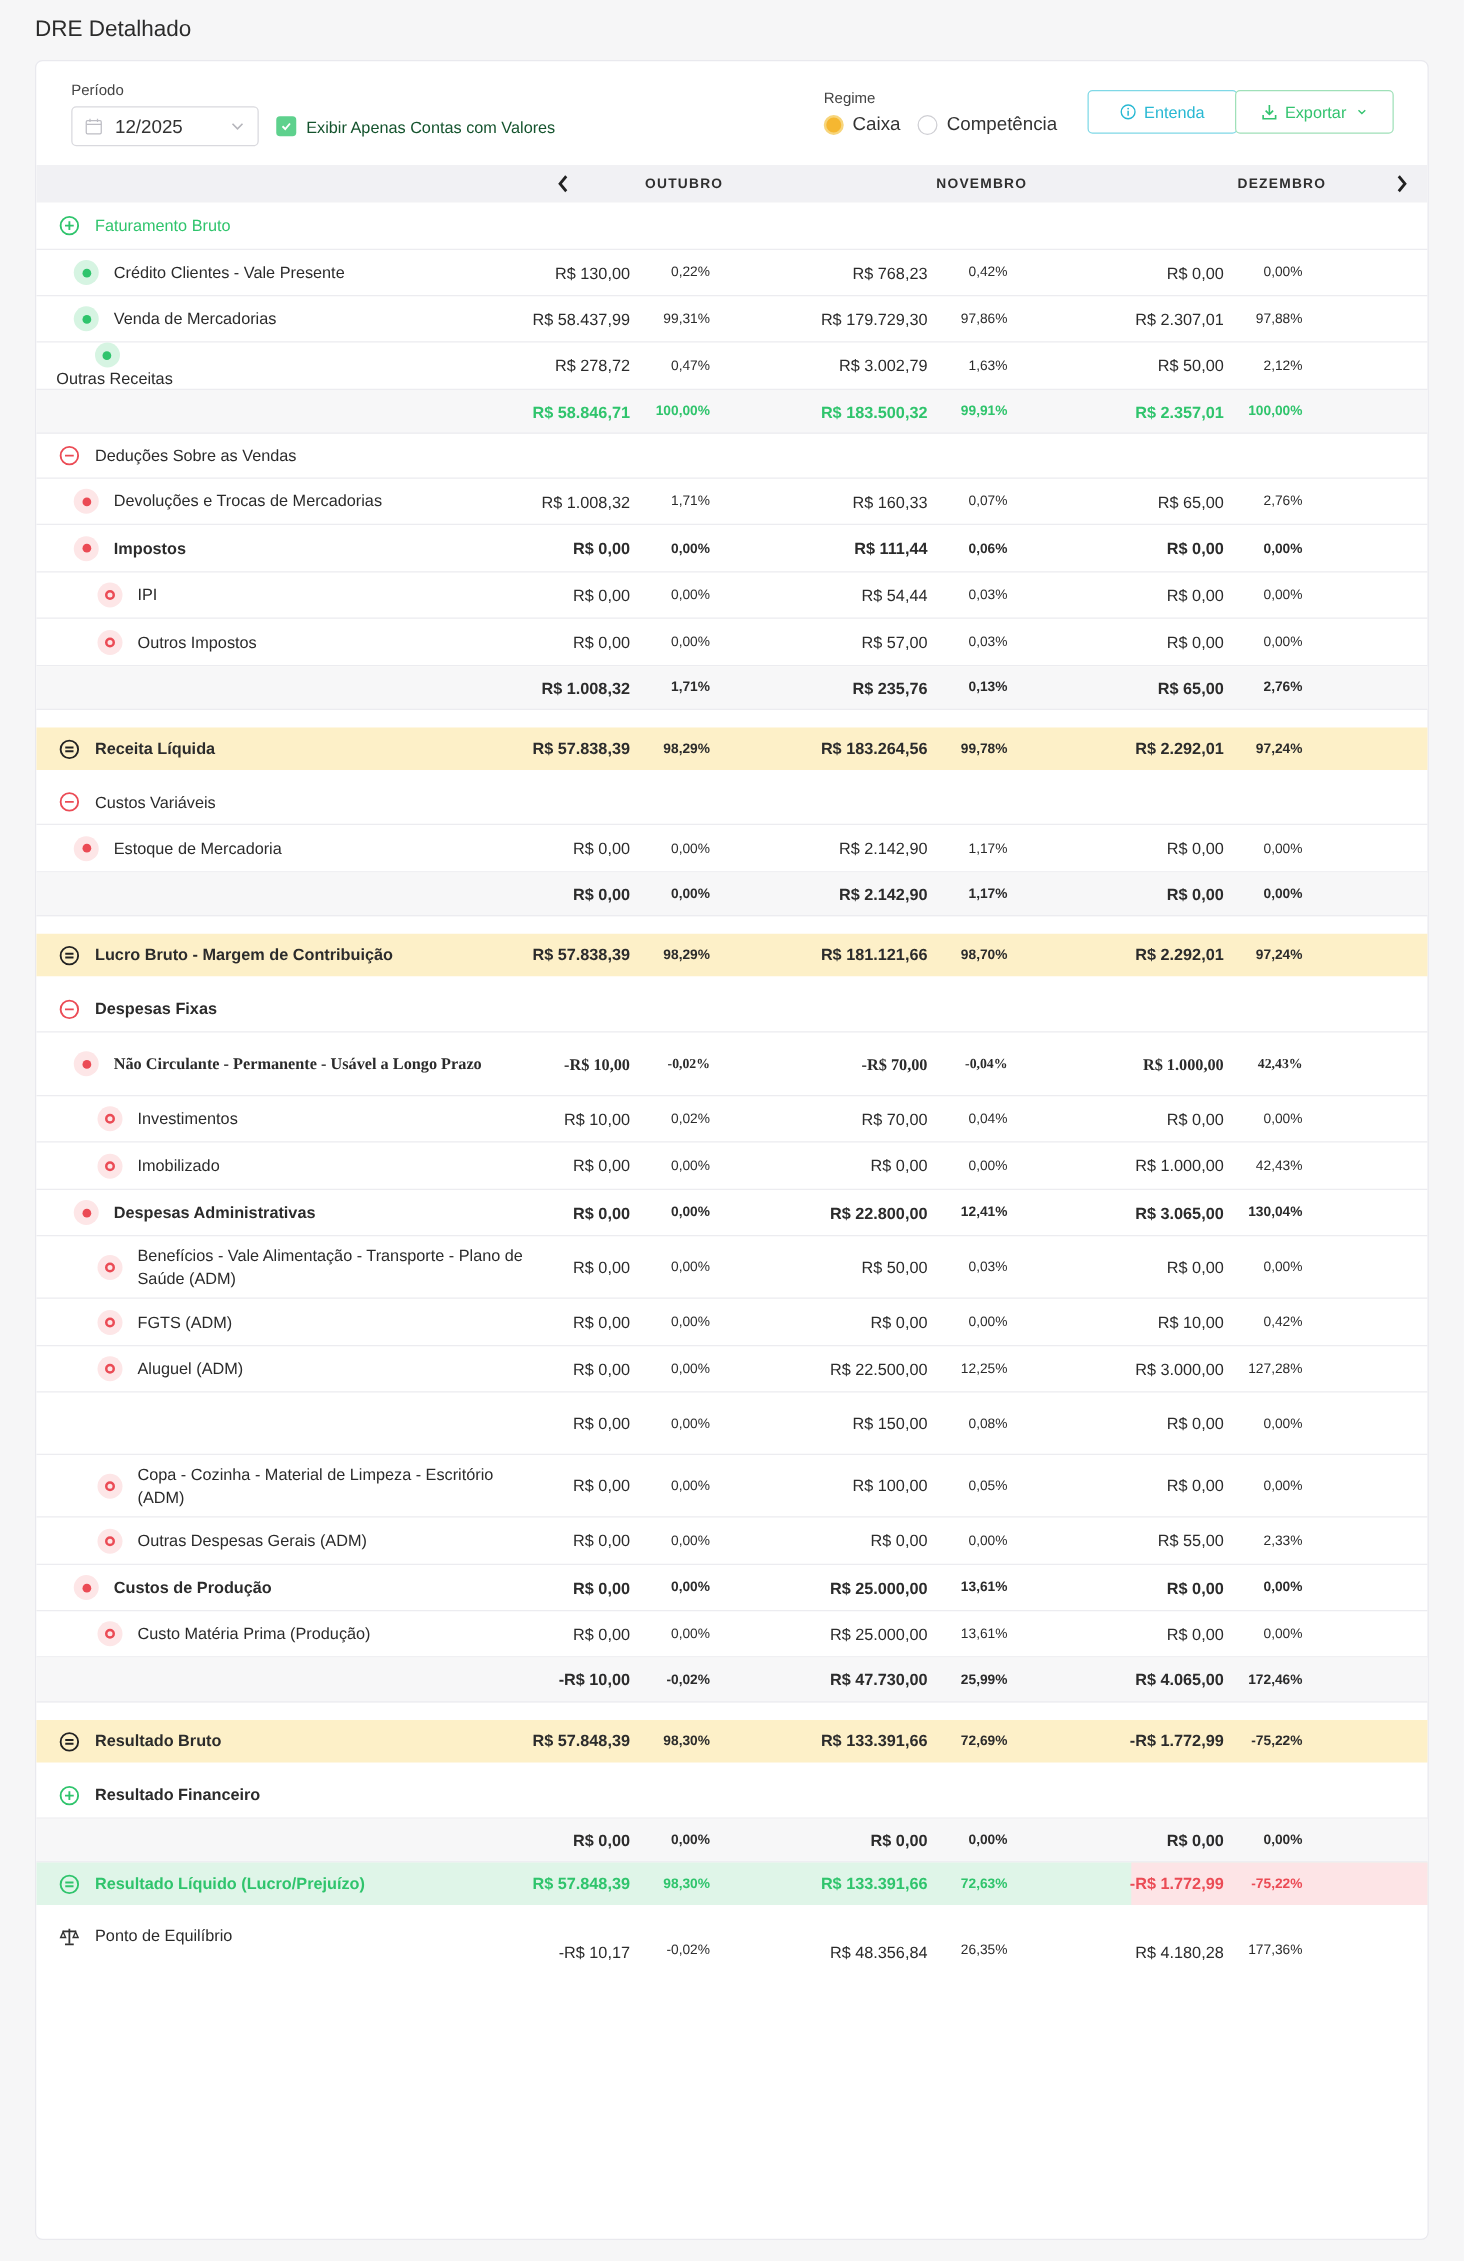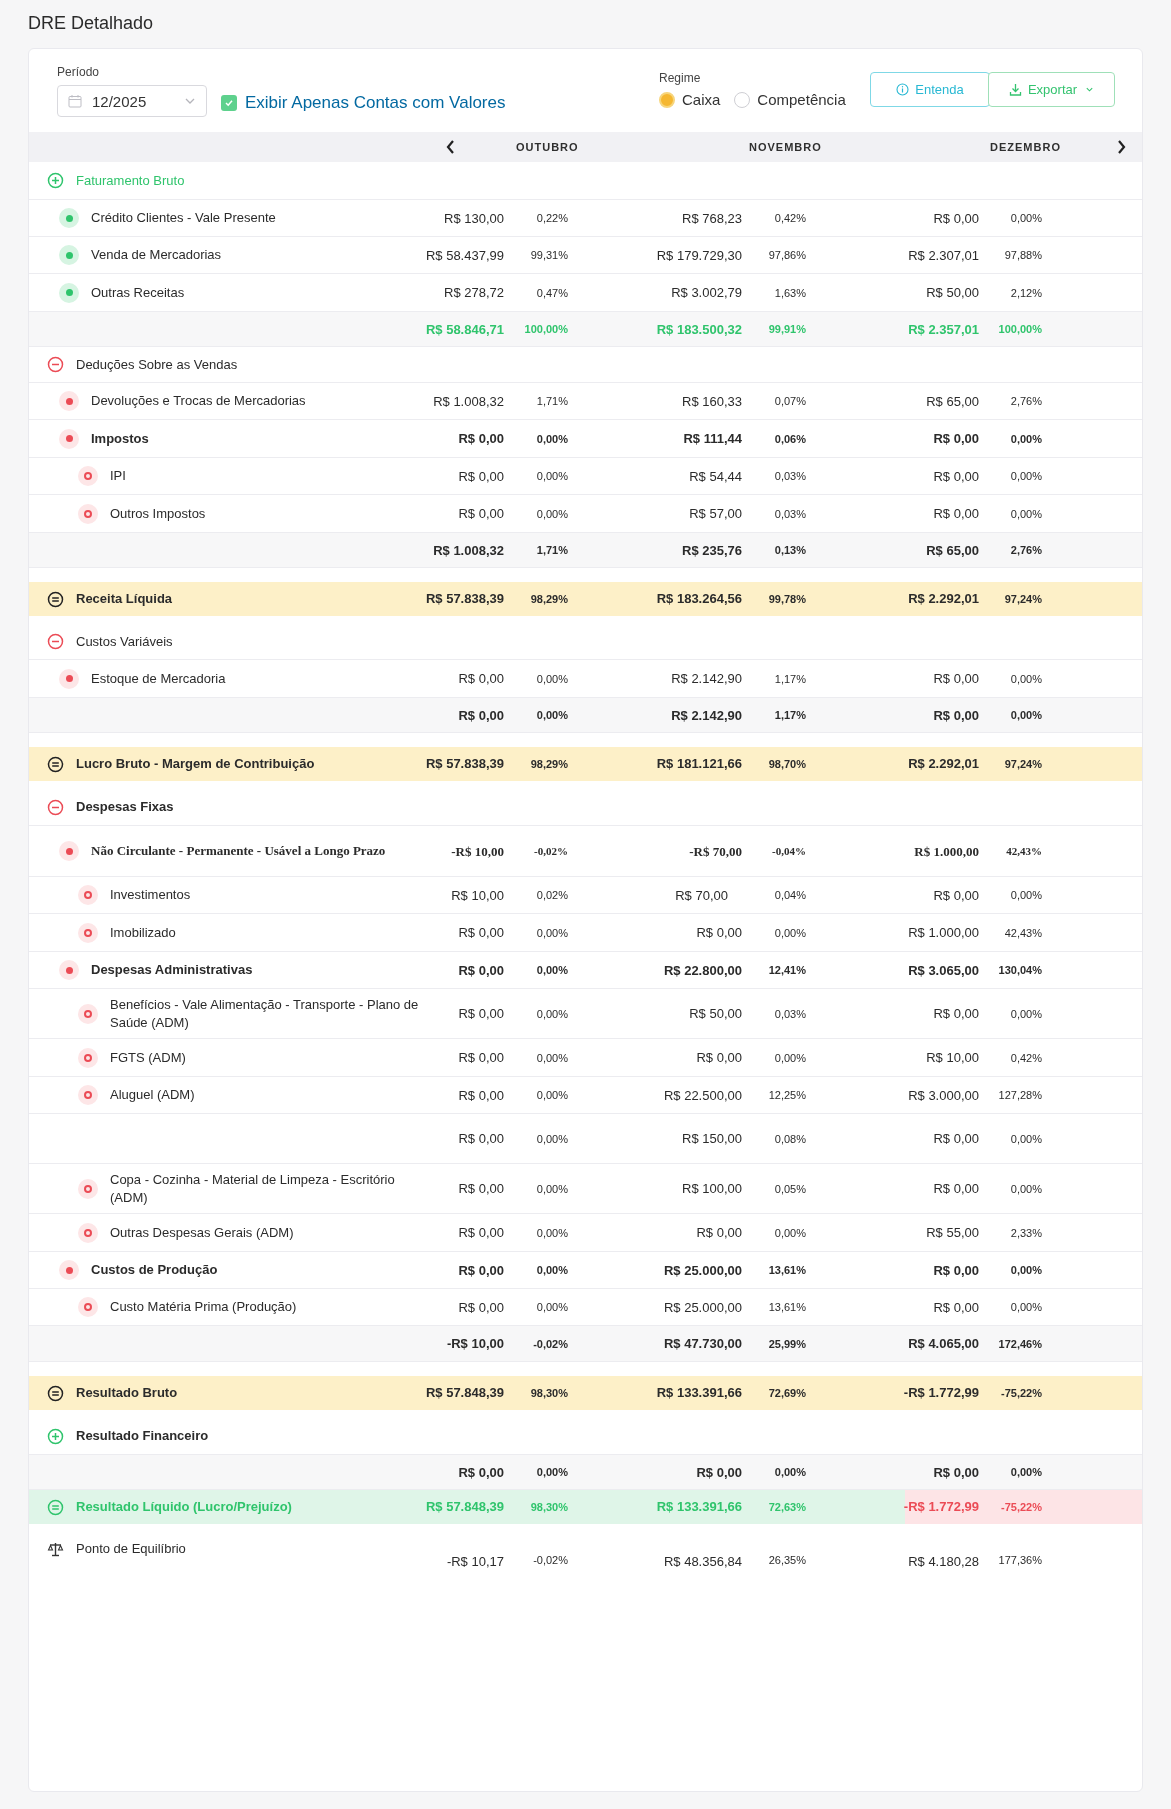--- a/index.html
+++ b/index.html
@@ -4,21 +4,21 @@
 <style>
   * { box-sizing: border-box; margin: 0; padding: 0; }
   html, body { width: 1171px; height: 1809px; background: #f6f6f7; font-family: "Liberation Sans", "DejaVu Sans", sans-serif; color: #2b2b2b; }
   .page-title { position: absolute; left: 28px; top: 13px; font-size: 18px; color: #2b2b2b; }
   .card { position: absolute; left: 28px; top: 48px; width: 1115px; height: 1744px; background: #fff; border: 1px solid #e9e9ee; border-radius: 6px; overflow: hidden; }
   .toolbar { position: relative; height: 83px; }
   .periodo-label { position: absolute; left: 28px; top: 16px; font-size: 12px; color: #444; }
   .period-select { position: absolute; left: 28px; top: 36px; width: 150px; height: 32px; border: 1px solid #d9d9de; border-radius: 4px; display: flex; align-items: center; padding: 0 10px; font-size: 15px; color: #333; cursor: pointer; }
   .period-select .cal { width: 14px; height: 14px; margin-right: 10px; }
   .period-select .chev { margin-left: auto; width: 12px; height: 12px; }
-  .chk-wrap { position: absolute; left: 192px; top: 44px; display: flex; align-items: center; font-size: 17px; color: #0369a1; cursor: pointer; }
+  .chk-wrap { position: absolute; left: 192px; top: 44px; display: flex; align-items: center; font-size: 13px; color: #14532d; cursor: pointer; }
   .chk { width: 16px; height: 16px; border-radius: 3px; background: #5ed18d; display: flex; align-items: center; justify-content: center; margin-right: 8px; }
   .regime-label { position: absolute; left: 630px; top: 22px; font-size: 12px; color: #444; }
   .regime-opts { position: absolute; left: 630px; top: 42px; display: flex; align-items: center; font-size: 15px; color: #333; }
   .radio { width: 16px; height: 16px; border-radius: 50%; margin-right: 7px; display: inline-block; cursor: pointer; }
   .radio.on { background: #f5b731; border: 2px solid #f7d57c; box-shadow: 0 0 0 1px #f5b731 inset; }
   .radio.off { border: 1px solid #cfcfd4; background: #fff; }
   .regime-opt { display: flex; align-items: center; margin-right: 14px; cursor: pointer; }
   .btn { position: absolute; top: 23px; height: 35px; border-radius: 4px; display: flex; align-items: center; justify-content: center; font-size: 13px; cursor: pointer; background: #fff; }
   .btn-entenda { left: 841px; width: 120px; border: 1px solid #7fd8e6; color: #27b8d3; }
   .btn-export { left: 959px; width: 127px; border: 1px solid #9fe0b8; color: #33c36f; }
@@ -151,21 +151,21 @@
           <span class="txt" style="max-width:310px;">Venda de Mercadorias</span>
         </div>
         <span class="v  " style="right:640px;top:0;line-height:37px;">R$ 58.437,99</span>
         <span class="p  " style="right:576px;top:0;line-height:37px;">99,31%</span>
         <span class="v  " style="right:402px;top:0;line-height:37px;">R$ 179.729,30</span>
         <span class="p  " style="right:338px;top:0;line-height:37px;">97,86%</span>
         <span class="v  " style="right:165px;top:0;line-height:37px;">R$ 2.307,01</span>
         <span class="p  " style="right:102px;top:0;line-height:37px;">97,88%</span>
       </div>
       <div class="row" style="top: 112px; height: 38px;">
-        <div class="lbl" style="left:30px;top:0;bottom:0;">
+        <div class="lbl" style="left:16px;top:0;bottom:0;flex-direction:column;">
           <span class="dot g">
             <i></i>
           </span>
           <span class="txt" style="max-width:310px;">Outras Receitas</span>
         </div>
         <span class="v  " style="right:640px;top:0;line-height:38px;">R$ 278,72</span>
         <span class="p  " style="right:576px;top:0;line-height:38px;">0,47%</span>
         <span class="v  " style="right:402px;top:0;line-height:38px;">R$ 3.002,79</span>
         <span class="p  " style="right:338px;top:0;line-height:38px;">1,63%</span>
         <span class="v  " style="right:165px;top:0;line-height:38px;">R$ 50,00</span>
@@ -340,21 +340,21 @@
       </div>
       <div class="row" style="top: 715px; height: 37px;">
         <div class="lbl" style="left:49px;top:0;bottom:0;">
           <span class="dot ro">
             <i></i>
           </span>
           <span class="txt" style="max-width:310px;">Investimentos</span>
         </div>
         <span class="v  " style="right:640px;top:0;line-height:37px;">R$ 10,00</span>
         <span class="p  " style="right:576px;top:0;line-height:37px;text-align:right;">0,02%</span>
-        <span class="v  " style="right:416px;top:0;line-height:37px;margin-left:45px;">R$ 70,00</span>
+        <span class="v  " style="right:402px;top:0;line-height:37px;margin-left:45px;">R$ 70,00</span>
         <span class="p  " style="right:338px;top:0;line-height:37px;">0,04%</span>
         <span class="v  " style="right:165px;top:0;line-height:37px;">R$ 0,00</span>
         <span class="p  " style="right:102px;top:0;line-height:37px;">0,00%</span>
       </div>
       <div class="row" style="top: 752px; height: 38px;">
         <div class="lbl" style="left:49px;top:0;bottom:0;">
           <span class="dot ro">
             <i></i>
           </span>
           <span class="txt" style="max-width:310px;">Imobilizado</span>

